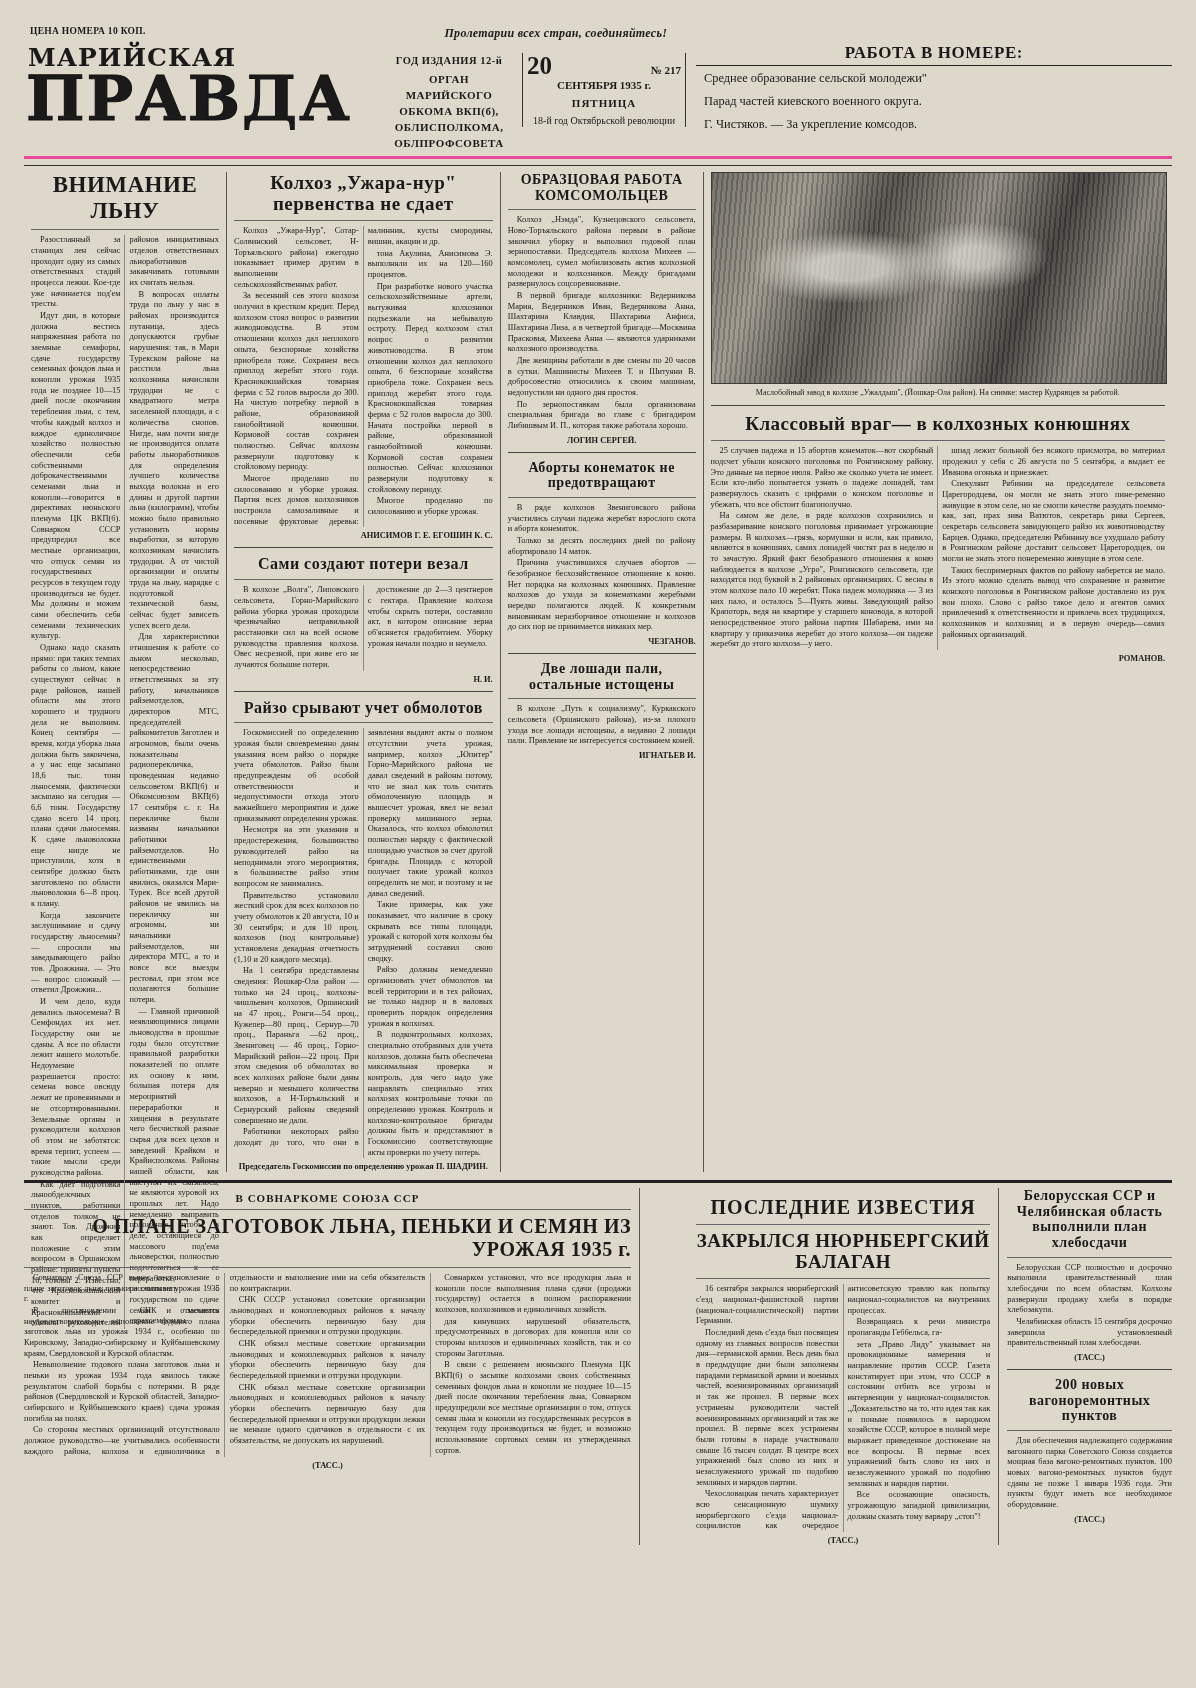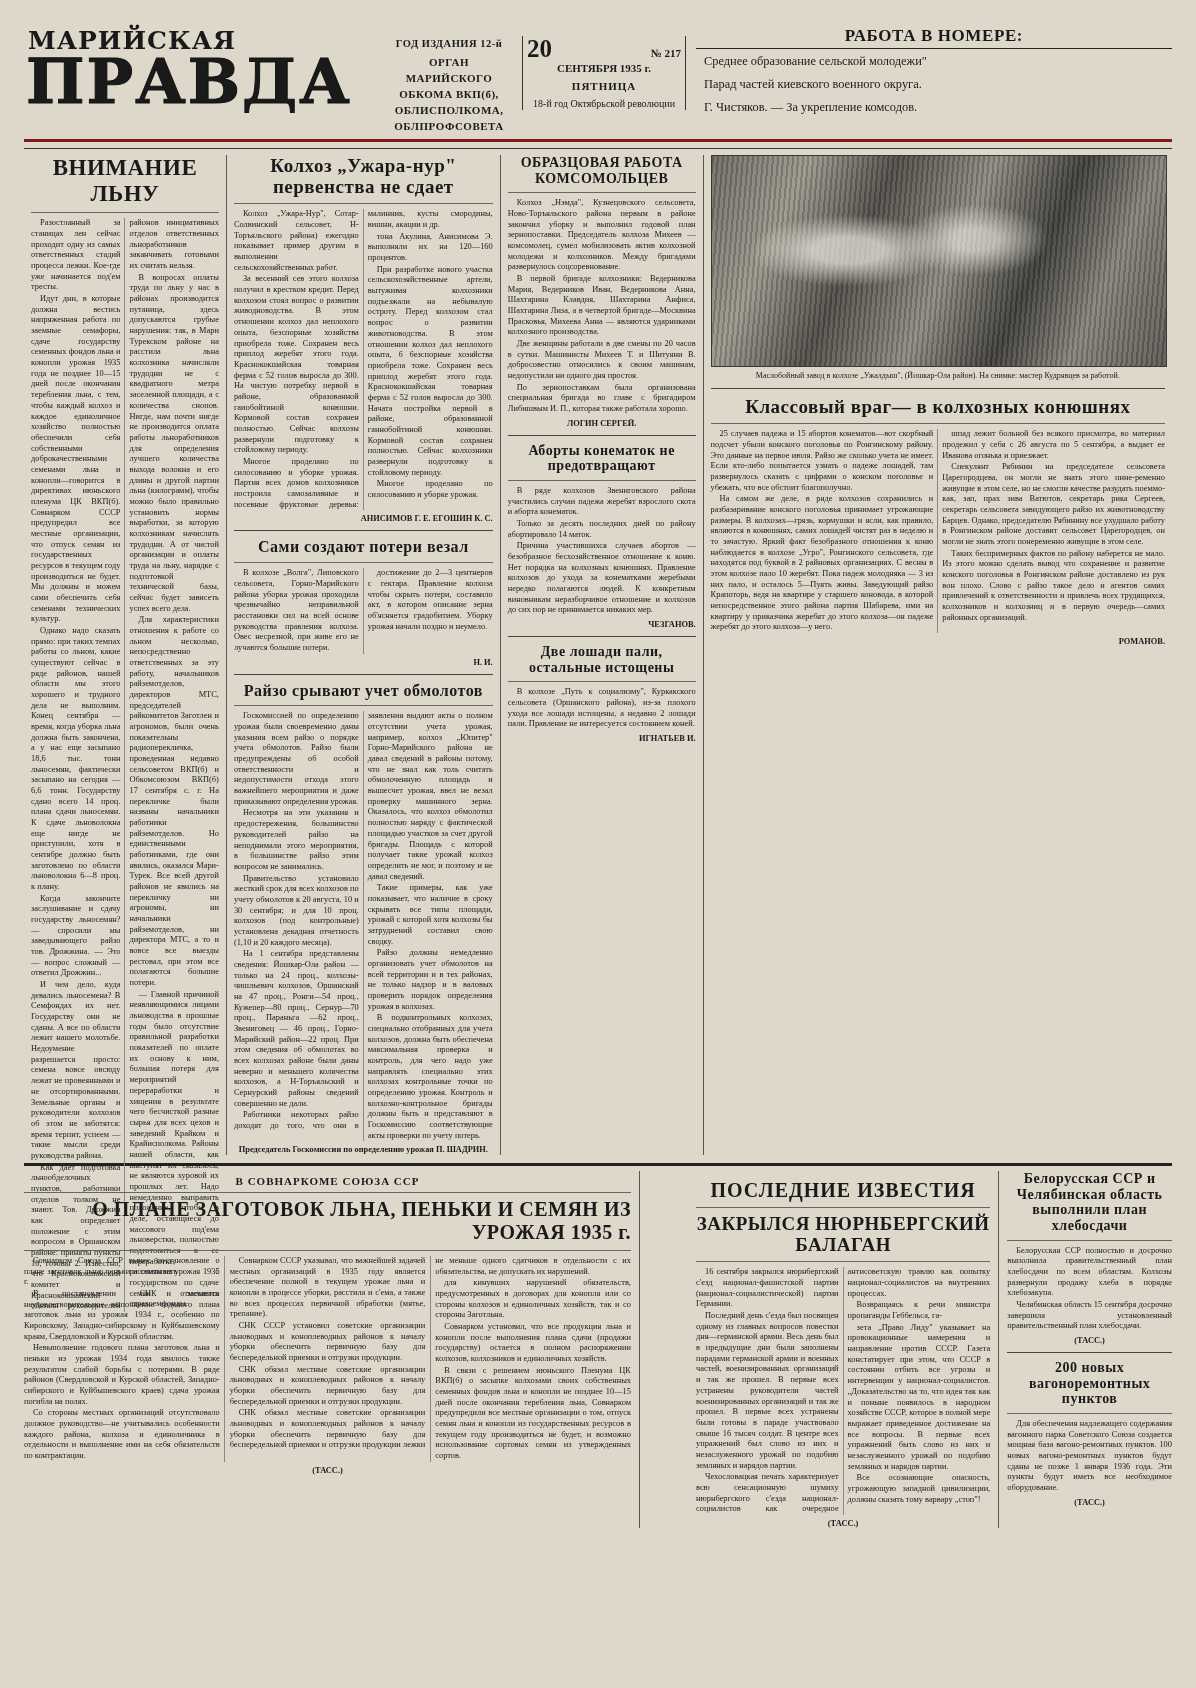--- a/index.html
+++ b/index.html
@@ -21,21 +21,21 @@
   .topline{
     display:flex;justify-content:space-between;align-items:flex-start;
     font-size:10px;letter-spacing:.3px;
     padding:0 6px 2px 6px;
   }
   .topline .price{font-weight:bold;font-size:9.5px;}
   .topline .slogan{font-style:italic;font-size:12px;font-weight:bold;}
   .topline .spacer{width:200px;}
   .masthead{
     display:flex;align-items:stretch;
-    border-bottom:3px solid #7f1d1d;
+    border-bottom:3px solid #ec4899;
     padding-bottom:4px;
   }
   .mh-left{width:352px;flex:none;}
   .mh-name{
     font-family:"DejaVu Serif", serif;
     font-weight:bold;
     font-size:25px;
     letter-spacing:1px;
     line-height:1;
     margin:2px 0 0 4px;
@@ -152,20 +152,25 @@
   .lr-a{width:300px;padding-right:8px;border-right:1px solid #555;}
   .lr-b{width:168px;padding-left:8px;}
   .cols3{column-count:3;column-gap:10px;column-rule:1px solid #888;}
   .tass{font-size:8.4px;text-align:center;font-weight:bold;margin-top:4px;}
 </style>
 </head>
 <body>
 
 <div class="page">
 
+  <div class="topline">
+    <div class="price">ЦЕНА НОМЕРА 10 КОП.</div>
+    <div class="slogan">Пролетарии всех стран, соединяйтесь!</div>
+    <div class="spacer"></div>
+  </div>
 
   <div class="masthead">
     <div class="mh-left">
       <div class="mh-name">МАРИЙСКАЯ</div>
       <div class="mh-big">ПРАВДА</div>
     </div>
 
     <div class="mh-center">
       <div class="organ">
         <div class="year">ГОД ИЗДАНИЯ 12-й</div>
@@ -302,26 +307,25 @@
     <div class="lw-left">
       <div class="subhead">В СОВНАРКОМЕ СОЮЗА ССР</div>
       <hr class="rule-thin">
       <div class="sovnar-title">О ПЛАНЕ ЗАГОТОВОК ЛЬНА, ПЕНЬКИ И СЕМЯН ИЗ УРОЖАЯ 1935 г.</div>
       <hr class="rule-thin">
       <div class="cols3">
         <p class="tx">Совнарком Союза ССР вынес постановление о плане заготовок льна, пеньки и семян из урожая 1935 г.</p>
         <p class="tx">В постановлении СНК отмечается неудовлетворительное выполнение годового плана заготовок льна из урожая 1934 г., особенно по Кировскому, Западно-сибирскому и Куйбышевскому краям, Свердловской и Курской областям.</p>
         <p class="tx">Невыполнение годового плана заготовок льна и пеньки из урожая 1934 года явилось также результатом слабой борьбы с потерями. В ряде районов (Свердловской и Курской областей, Западно-сибирского и Куйбышевского краев) сдача урожая погибла на полях.</p>
         <p class="tx">Со стороны местных организаций отсутствовало должное руководство—не учитывались особенности каждого района, колхоза и единоличника в отдельности и выполнение ими на себя обязательств по контрактации.</p>
-        <p class="tx">Совнарком СССР указывал, что важнейшей задачей местных организаций в 1935 году является обеспечение полной в текущем урожае льна и конопли в процессе уборки, расстила и с'ема, а также во всех процессах первичной обработки (мятье, трепание).</p>
         <p class="tx">СНК СССР установил советские организации льноводных и коноплеводных районов к началу уборки обеспечить первичную базу для беспередельной приемки и отгрузки продукции.</p>
         <p class="tx">СНК обязал местные советские организации льноводных и коноплеводных районов к началу уборки обеспечить первичную базу для беспередельной приемки и отгрузки продукции.</p>
         <p class="tx">СНК обязал местные советские организации льноводных и коноплеводных районов к началу уборки обеспечить первичную базу для беспередельной приемки и отгрузки продукции лежки не меньше одного сдатчиков в отдельности с их обязательства, не допускать их нарушений.</p>
+        <p class="tx">Совнарком установил, что все продукция льна и конопли после выполнения плана сдачи (продажи государству) остается в полном распоряжении колхозов, колхозников и единоличных хозяйств.</p>
         <p class="tx">для кинувших нарушений обязательств, предусмотренных в договорах для конопля или со стороны колхозов и единоличных хозяйств, так и со стороны Заготльна.</p>
-        <p class="tx">Совнарком установил, что все продукция льна и конопли после выполнения плана сдачи (продажи государству) остается в полном распоряжении колхозов, колхозников и единоличных хозяйств.</p>
         <p class="tx">В связи с решением июньского Пленума ЦК ВКП(б) о засыпке колхозами своих собственных семенных фондов льна и конопли не позднее 10—15 дней после окончания теребления льна, Совнарком предупредили все местные организации о том, отпуск семян льна и конопли из государственных ресурсов в текущем году производиться не будет, и возможно использование сортовых семян из утвержденных сортов.</p>
       </div>
       <div class="tass">(ТАСС.)</div>
     </div>
 
     <div class="lw-right">
       <div class="lr-a">
         <div class="banner">ПОСЛЕДНИЕ ИЗВЕСТИЯ</div>
         <hr class="rule-thin">
         <div class="art-title t-big">ЗАКРЫЛСЯ НЮРНБЕРГСКИЙ БАЛАГАН</div>

